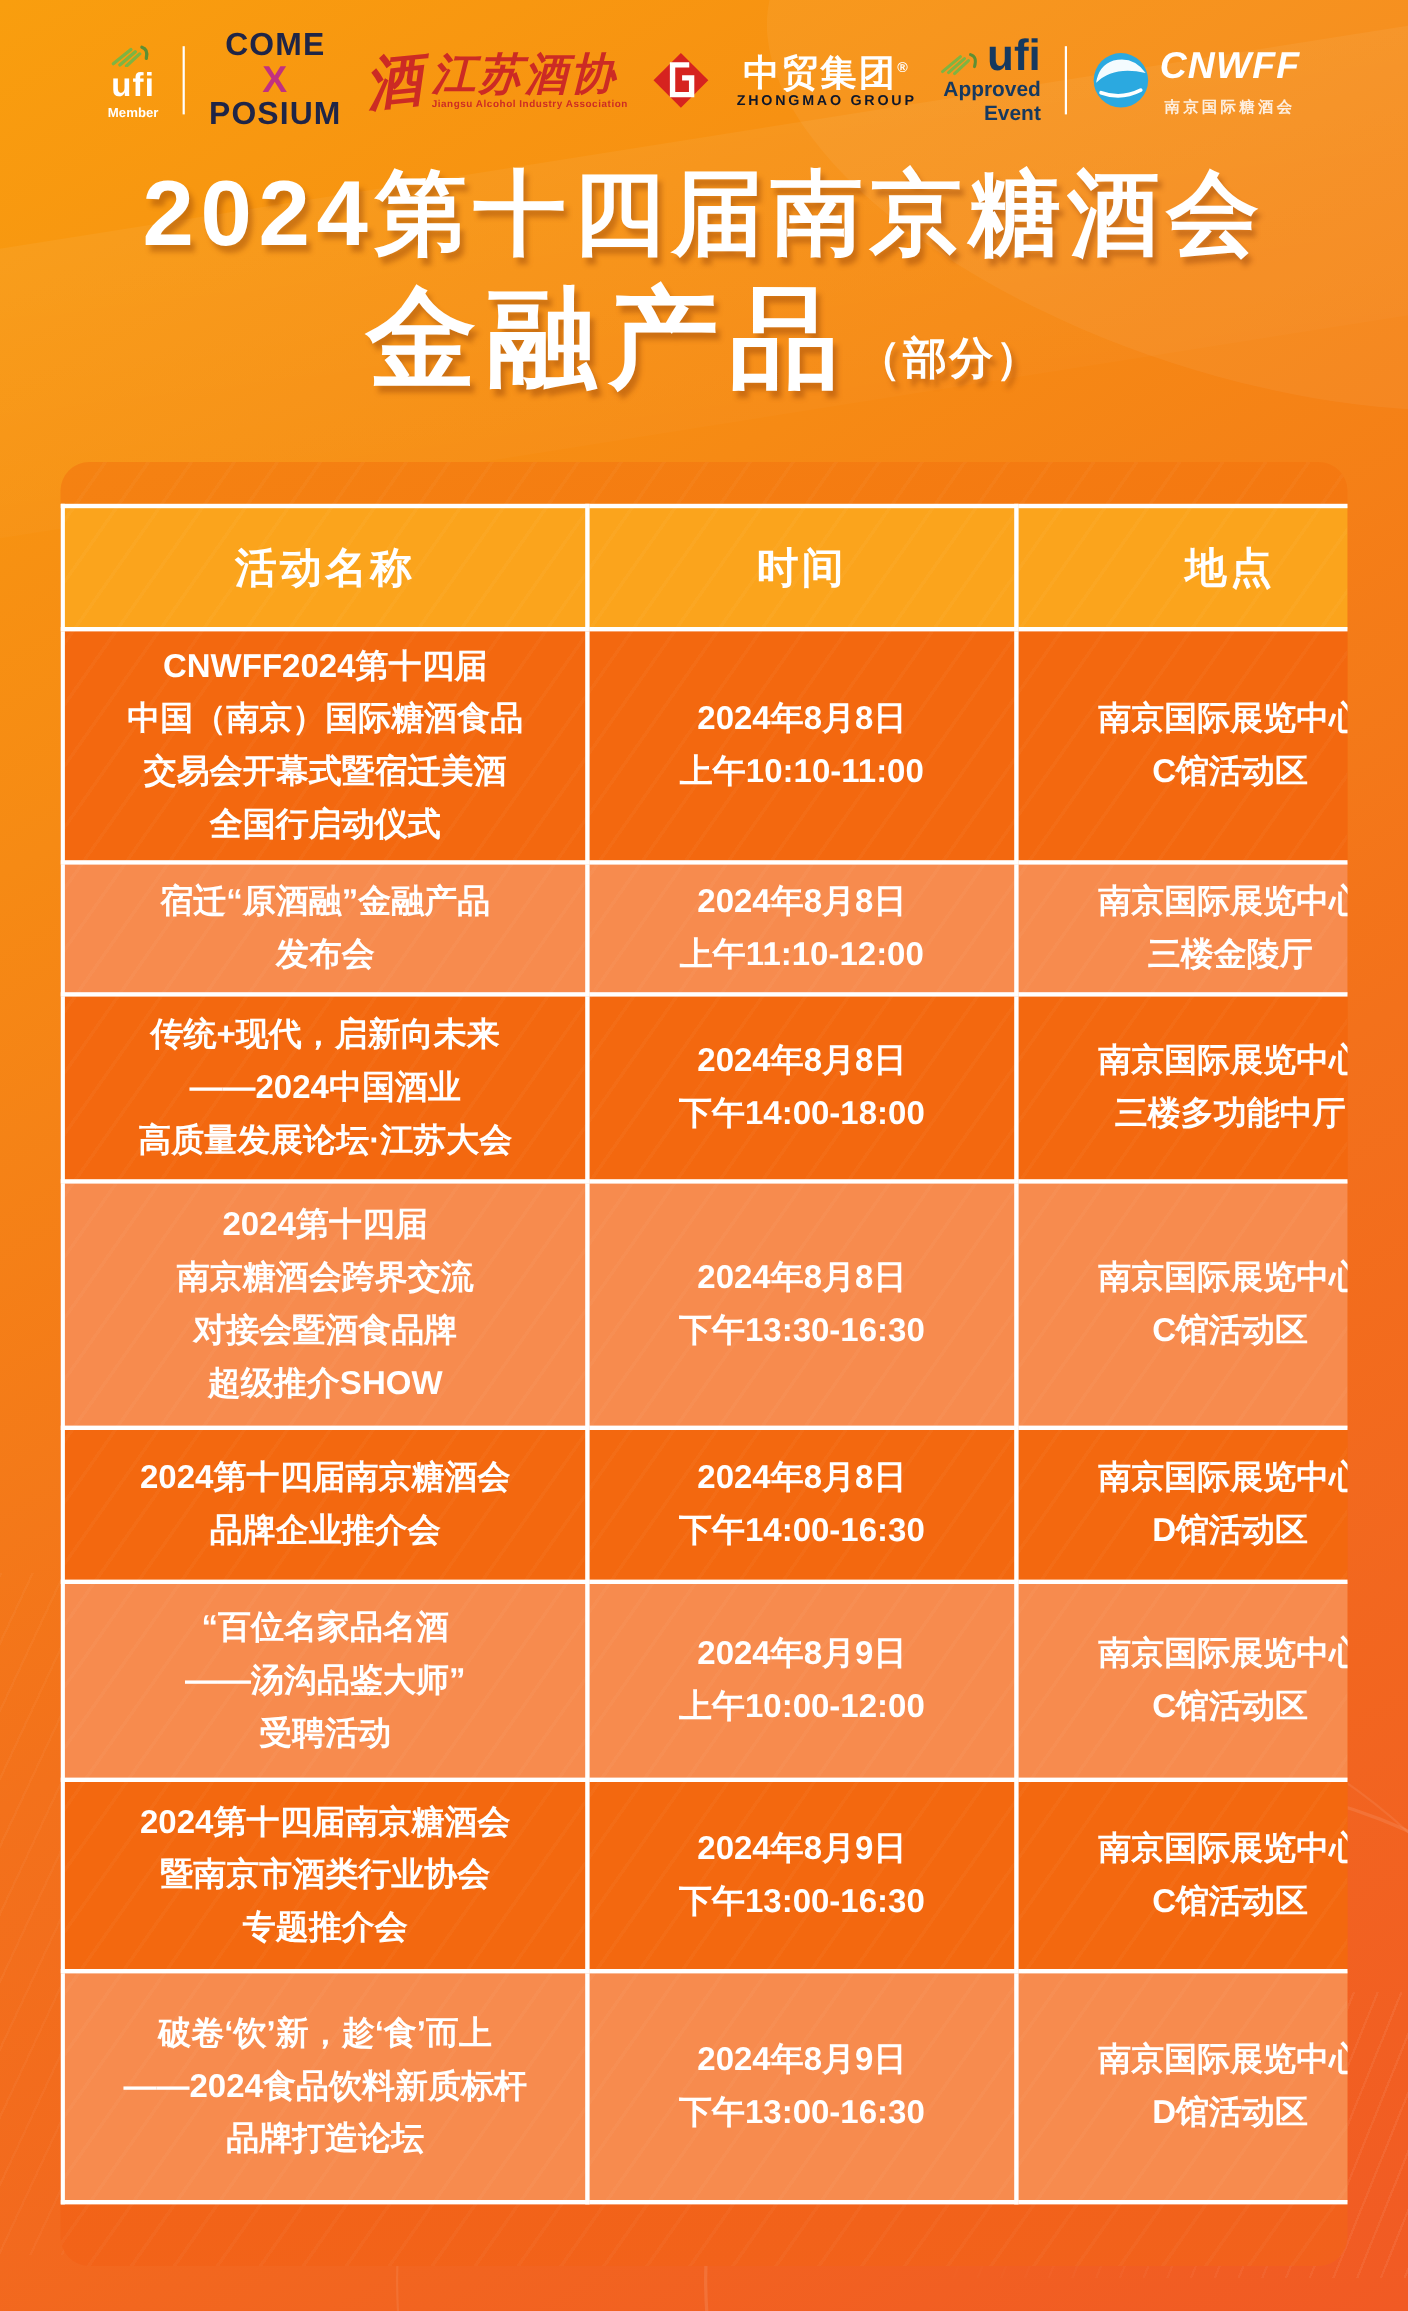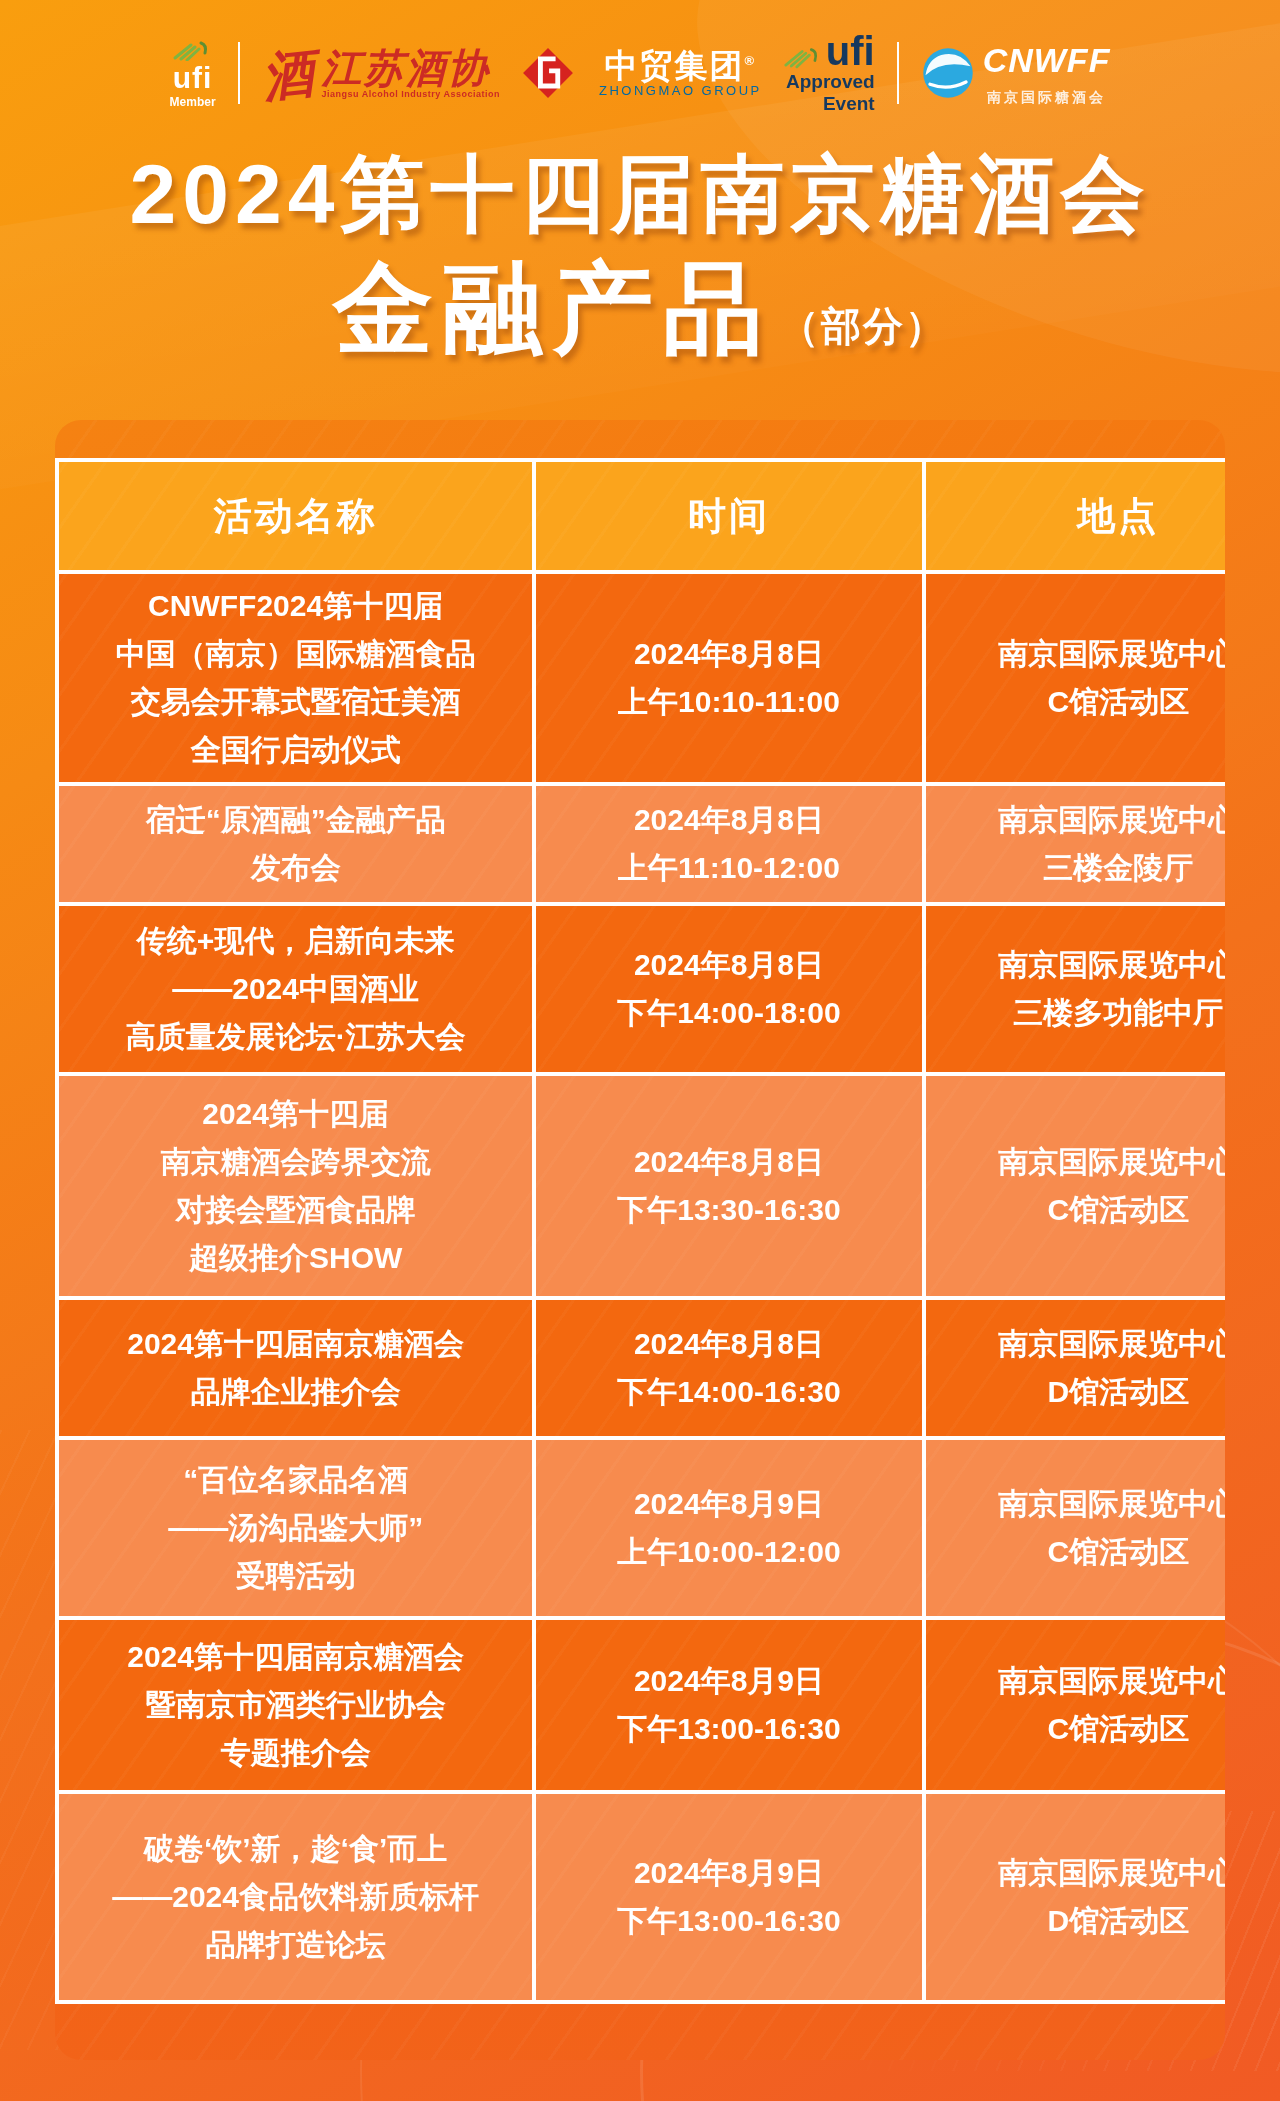--- a/index.html
+++ b/index.html
@@ -59,21 +59,21 @@
   .jiangsu .brush{ font-family:"DejaVu Serif","Liberation Serif",serif; font-style:italic; font-weight:bold;
       color:#CC2B24; font-size:52px; line-height:.9; transform:rotate(-6deg); }
   .jiangsu .stack{ display:flex; flex-direction:column; align-items:flex-start; }
   .jiangsu .name{ font-family:"DejaVu Serif","Liberation Serif",serif; font-style:italic; font-weight:bold;
       color:#CC2B24; font-size:40px; letter-spacing:2px; }
   .jiangsu .sub{ font-size:9px; color:#CC2B24; font-weight:bold; margin-top:2px; letter-spacing:.5px; }
   .zhongmao{ flex-direction:row; gap:25px; }
   .zhongmao .stack{ display:flex; flex-direction:column; align-items:center; }
   .zhongmao .name{ font-size:33px; font-weight:800; color:#fff; letter-spacing:2px; }
   .zhongmao .name sup{ font-size:13px; }
-  .zhongmao .sub{ font-size:13px; font-weight:normal; color:#0369a1; letter-spacing:2.5px; margin-top:2px; }
+  .zhongmao .sub{ font-size:13px; font-weight:bold; color:#0f172a; letter-spacing:2.5px; margin-top:2px; }
   .ufi-approved{ align-items:flex-end; }
   .ufi-approved .top{ display:flex; align-items:flex-end; gap:2px; }
   .ufi-approved .brand{ font-size:40px; font-weight:bold; color:#16395F; }
   .ufi-approved .sub{ font-size:19px; font-weight:bold; color:#16395F; text-align:right; line-height:1.15; white-space:pre-line; }
   .cnwff{ flex-direction:row; gap:8px; }
   .cnwff .stack{ display:flex; flex-direction:column; align-items:center; }
   .cnwff .name{ font-size:34px; font-weight:800; font-style:italic; color:#fff; letter-spacing:1px; }
   .cnwff .sub{ font-size:14px; color:rgba(255,255,255,.85); font-weight:bold; letter-spacing:3px; margin-top:13px; }
 
   
@@ -137,20 +137,25 @@
           <path d="M16 21 L28 10"></path>
       </g>
       <path d="M30 4 q6 2 4 10" stroke="#5E8F33" stroke-width="3" fill="none" stroke-linecap="round"></path>
     </svg>
     <span class="brand">ufi</span>
     <span class="sub">Member</span>
   </div>
 
   <div class="vdivider"></div>
 
+  <div class="logo comex">
+    <span>COME</span>
+    <span class="x">X</span>
+    <span>POSIUM</span>
+  </div>
 
   <div class="logo jiangsu">
     <span class="brush">酒</span>
     <span class="stack">
       <span class="name">江苏酒协</span>
       <span class="sub">Jiangsu Alcohol Industry Association</span>
     </span>
   </div>
 
   <div class="logo zhongmao">

